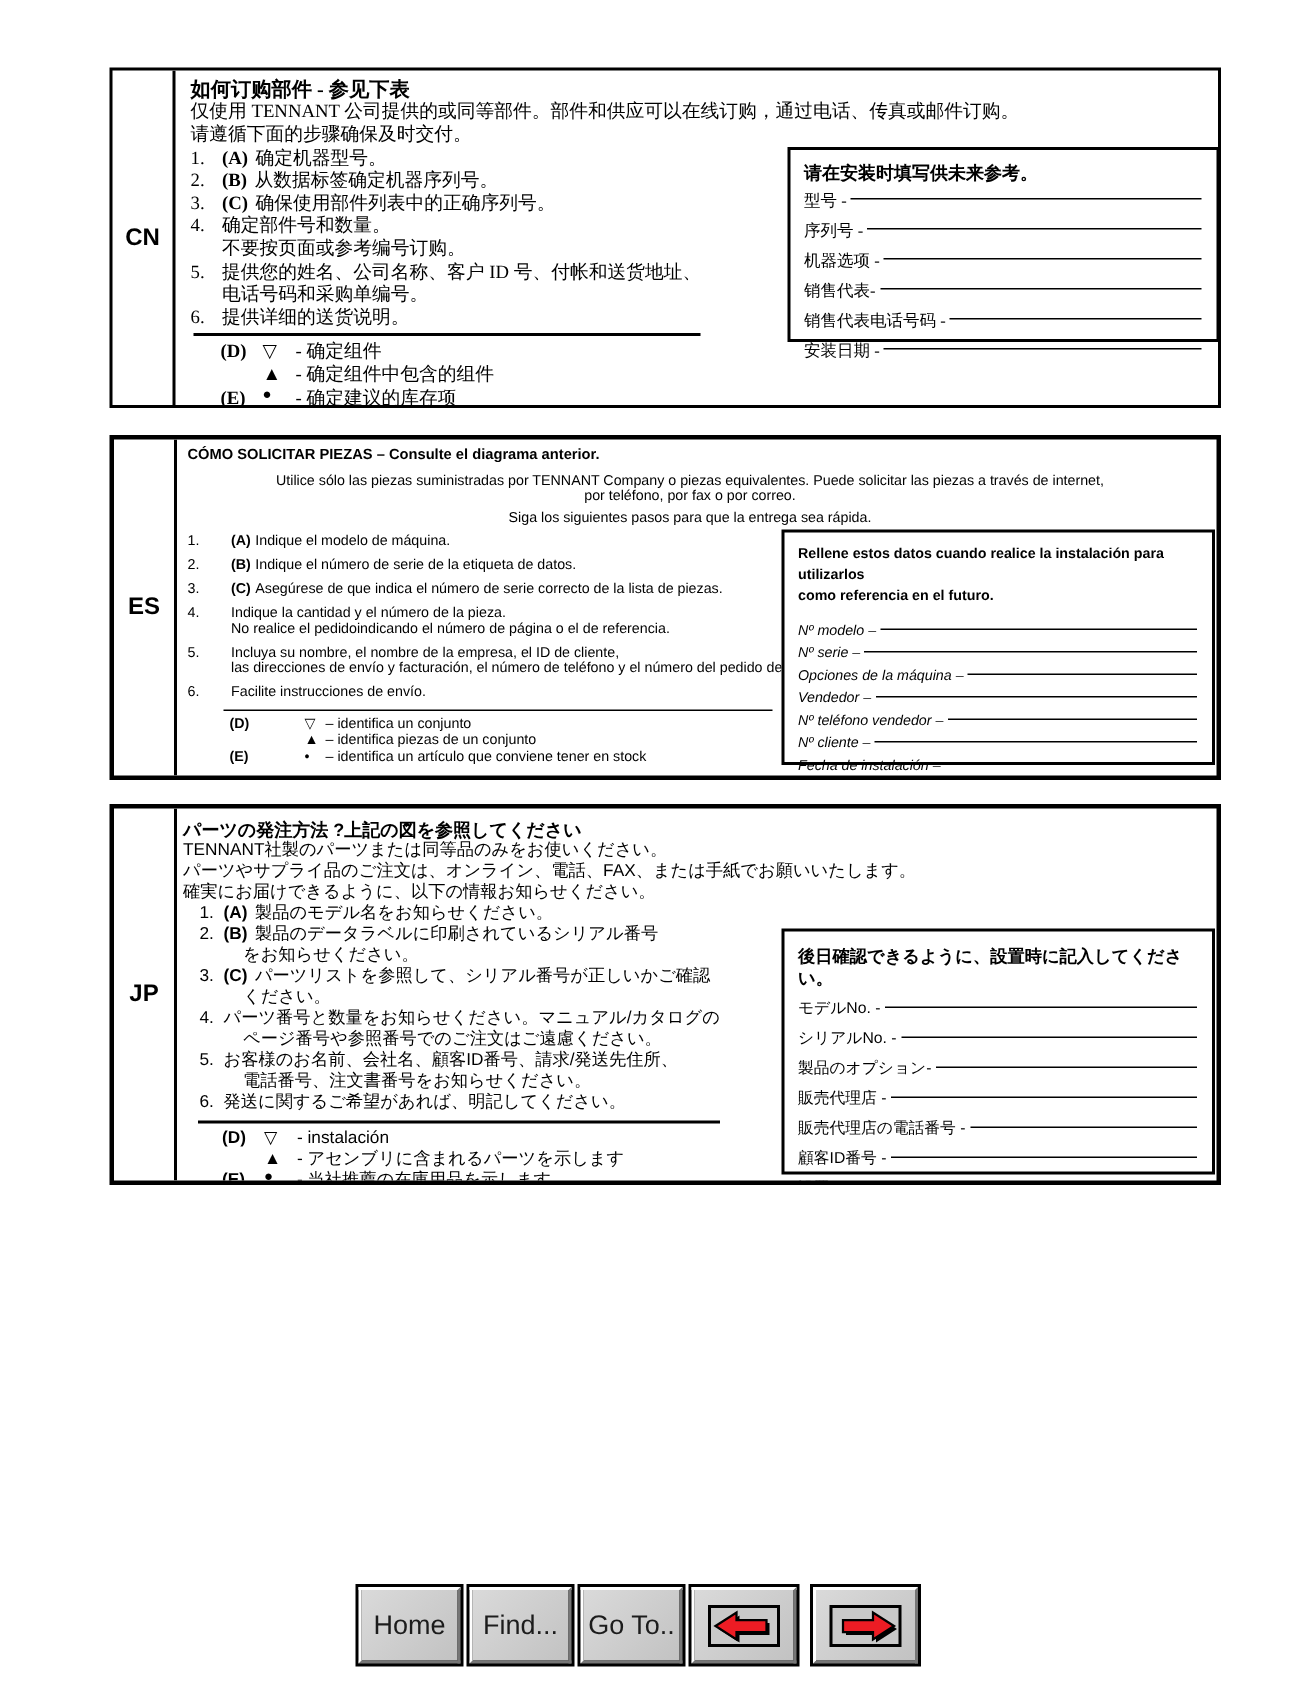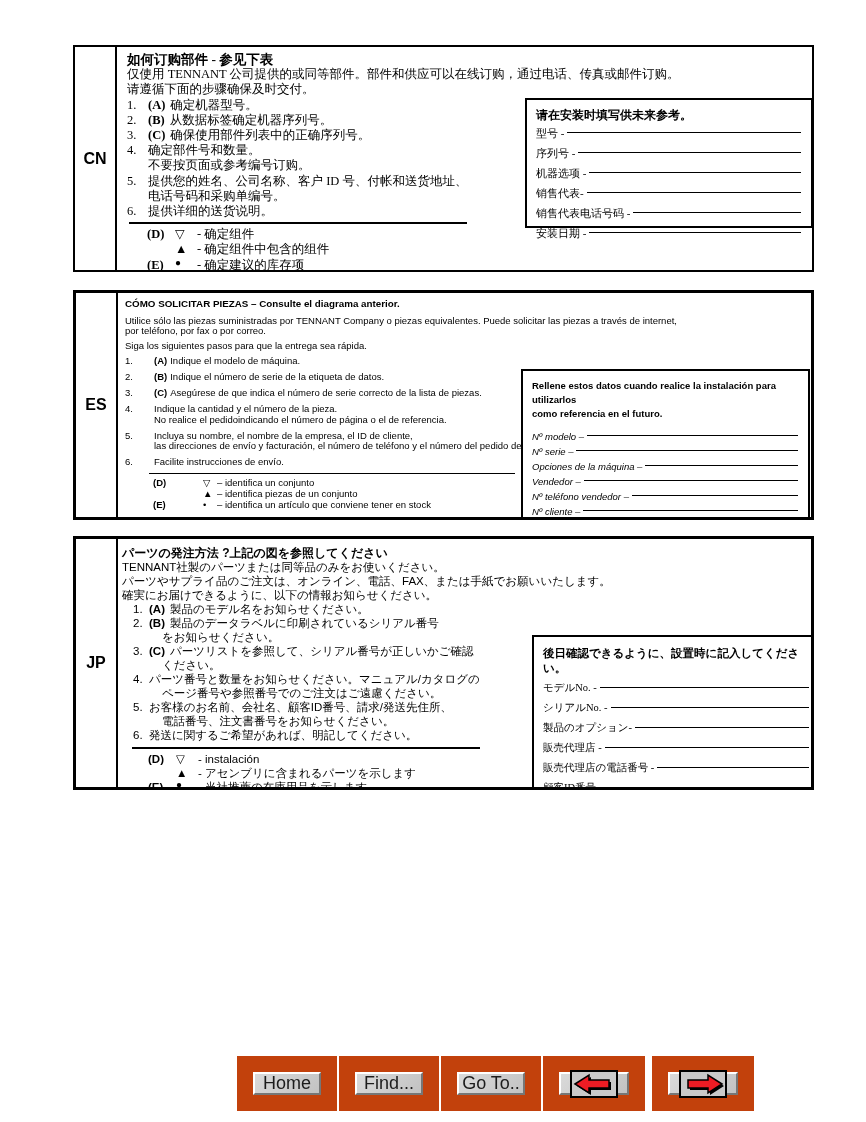--- a/index.html
+++ b/index.html
@@ -18,21 +18,21 @@
   .sec-cn .content{padding:5px 6px 0 10px;font-family:"Liberation Serif","DejaVu Serif",serif;font-size:12.5px;line-height:15.2px;}
   .sec-es .content{padding:6px 16px 0 7px;font-family:"Liberation Sans","DejaVu Sans",sans-serif;font-size:9.5px;line-height:10.5px;}
   .sec-jp .content{padding:7px 6px 0 4px;font-family:"Liberation Sans","DejaVu Sans",sans-serif;font-size:11.5px;line-height:14px;}
 
   .sec-title{font-weight:bold;}
   .sec-cn .sec-title{font-size:13.5px;}
   .sec-es .sec-title{font-size:9.8px;margin-bottom:6px;}
   .sec-jp .sec-title{font-size:12px;}
 
   .line,.step-line{white-space:nowrap;}
-  .sec-es .para{margin-bottom:4px;}
+  .sec-es .para{margin-bottom:4px;text-align:center;}
   .sec-es .steps{margin-top:5px;}
   .step{display:flex;}
   .sec-es .step{margin-bottom:5.5px;}
   .num{flex:none;}
   .sec-cn .num{width:21px;}
   .sec-es .num{width:29px;}
   .sec-jp .num{width:16px;margin-left:11px;}
   .step-key{font-weight:bold;padding-right:5px;}
   .sec-es .step-key{padding-right:3px;}
   .sec-jp .step-line + .step-line{padding-left:13px;}
@@ -47,38 +47,38 @@
   .sec-cn .legend-key,.sec-jp .legend-key{width:28px;}
   .sec-es .legend-key{width:50px;}
   .legend-sym{flex:none;}
   .sec-cn .legend-sym,.sec-jp .legend-sym{width:22px;}
   .sec-es .legend-sym{width:14px;}
   .legend-sym.raised{position:relative;top:-3px;font-size:10px;}
 
   .form-box{position:absolute;border:2px solid #000;background:#fff;box-sizing:border-box;}
   .sec-cn .form-box{left:450px;top:51px;width:288px;height:130px;padding:7px 10px 0 9px;
     font-family:"Liberation Serif","DejaVu Serif",serif;font-size:11px;}
-  .sec-es .form-box{left:445px;top:76px;width:289px;height:157px;padding:8px 10px 0 9px;
+  .sec-es .form-box{left:445px;top:60px;width:289px;height:157px;padding:8px 10px 0 9px;
     font-family:"Liberation Sans","DejaVu Sans",sans-serif;font-size:9.5px;}
-  .sec-jp .form-box{left:456px;top:80px;width:289px;height:164px;padding:9px 10px 0 9px;
-    font-family:Liberation Serif, serif;font-size:10.5px;margin-top:16px;}
+  .sec-jp .form-box{left:445px;top:80px;width:289px;height:164px;padding:9px 10px 0 9px;
+    font-family:Liberation Sans, sans-serif;font-size:10.5px;}
   .form-title{font-weight:bold;}
   .sec-cn .form-title{font-size:12px;line-height:16px;}
   .sec-es .form-title{line-height:14px;}
   .sec-jp .form-title{font-size:11.5px;margin-bottom:2px;}
   .sec-es .fields{margin-top:8px;font-style:italic;}
   .field-row{display:flex;align-items:center;}
   .sec-cn .field-row{height:20px;}
   .sec-es .field-row{height:15px;}
   .sec-jp .field-row{height:20px;}
   .field-label{flex:none;white-space:nowrap;}
   .field-line{flex:1;border-bottom:1px solid #000;margin:0 0 2px 3px;}
 
   .toolbar{position:absolute;left:237px;top:1056px;height:55px;display:flex;}
-  .btn-frame{background:#c2410c;padding:16px;margin-right:2px;box-sizing:border-box;cursor:pointer;}
+  .btn-frame{background:#000000;padding:2px;margin-right:2px;box-sizing:border-box;cursor:pointer;}
   .btn-frame:last-child{margin-left:5px;margin-right:0;}
   .btn-face{height:100%;box-sizing:border-box;width:68px;
     background:linear-gradient(135deg,#dadada 0%,#c2c2c2 100%);
     border-top:2px solid #fff;border-left:2px solid #fff;
     border-right:2px solid #767676;border-bottom:2px solid #767676;
     display:flex;align-items:center;justify-content:center;
     font-family:"Liberation Sans","DejaVu Sans",sans-serif;font-size:18px;color:#1c1c1c;}
   .btn-face.icon-face{width:70px;}
   .arrow-slot{width:48px;height:28px;border:2px solid #000;background:#c9c9c9;
     display:flex;align-items:center;justify-content:center;box-sizing:border-box;}

